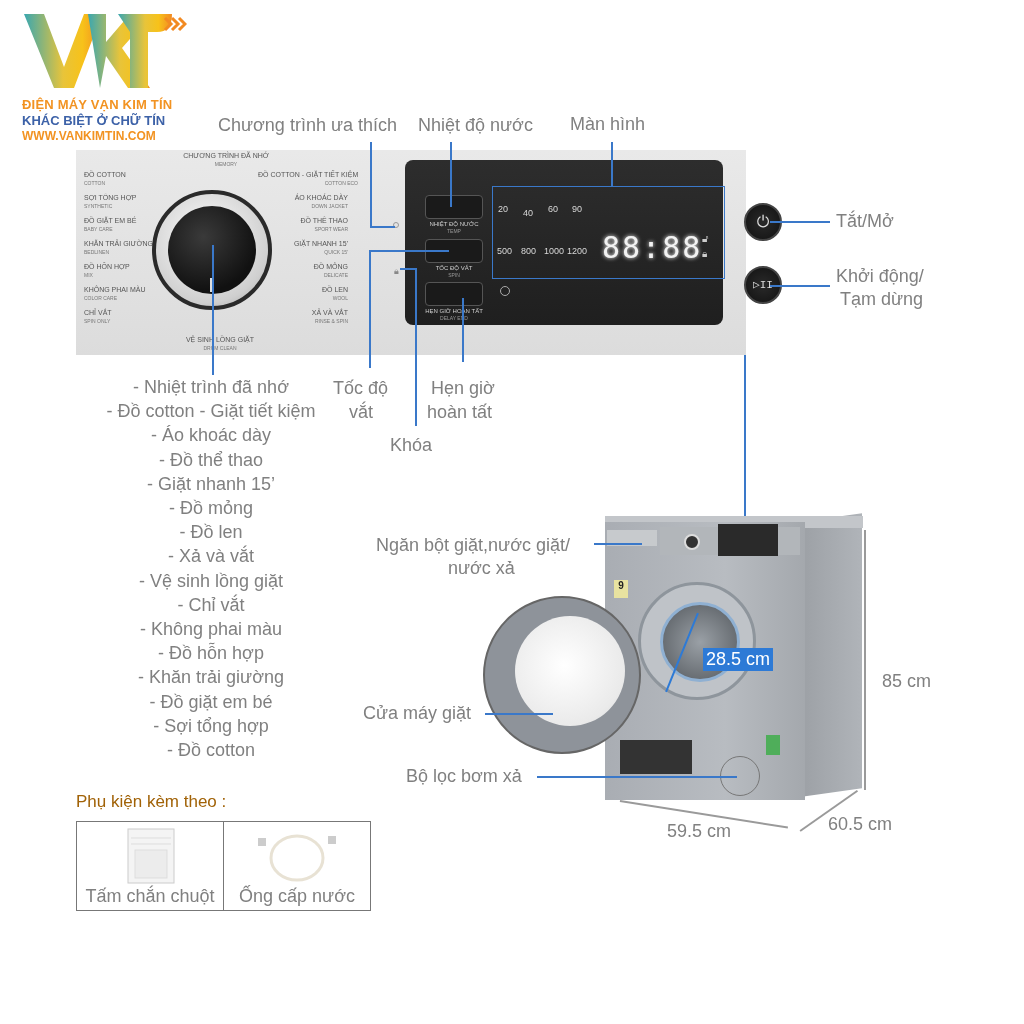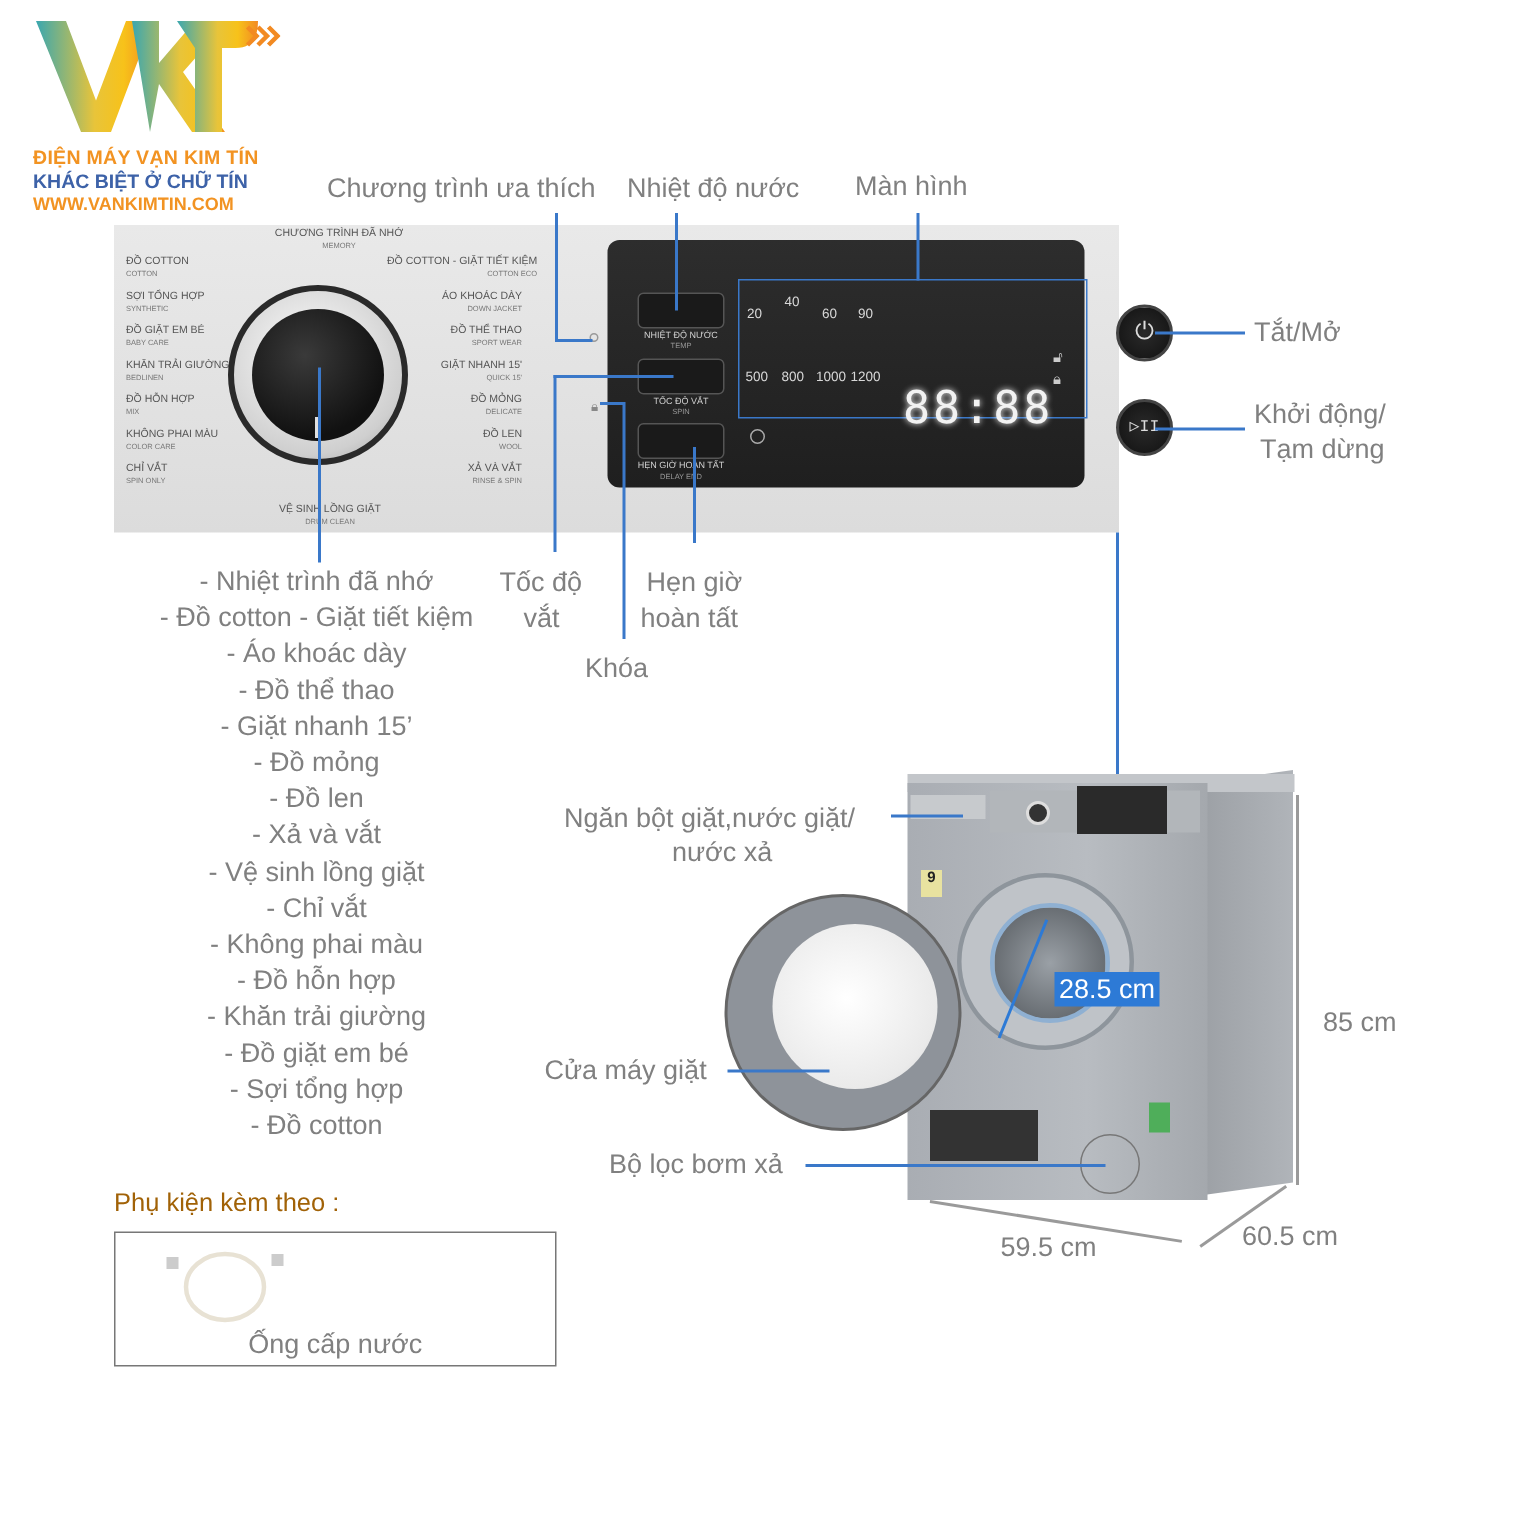--- a/index.html
+++ b/index.html
@@ -20,21 +20,21 @@
   .dial-label.r { text-align: right; }
   .dial-ring { position: absolute; left: 152px; top: 190px; width: 120px; height: 120px; border-radius: 50%; background: radial-gradient(circle at 45% 40%, #ffffff, #cfcfcf 70%, #9a9a9a); border: 4px solid #2a2a2a; }
   .dial-knob { position: absolute; left: 168px; top: 206px; width: 88px; height: 88px; border-radius: 50%; background: radial-gradient(circle at 40% 35%, #3a3a3a, #111 70%); }
   .dial-mark { position: absolute; left: 210px; top: 278px; width: 4px; height: 14px; background: #e0e0e0; }
   .ctrl { position: absolute; left: 405px; top: 160px; width: 318px; height: 165px; background: linear-gradient(180deg,#2d2d2d,#1f1f1f); border-radius: 8px; }
   .btn { position: absolute; width: 58px; height: 24px; border-radius: 4px; background: #1a1a1a; border: 1px solid #555; }
   .btn-lbl { position: absolute; font-size: 6px; color: #cfcfcf; text-align: center; width: 70px; line-height: 7px; }
   .btn-lbl .sub { display: block; font-size: 5px; color: #999; }
   .screen { position: absolute; left: 492px; top: 186px; width: 233px; height: 93px; border: 1.5px solid #3a78c9; }
   .num { position: absolute; font-size: 9px; color: #d8d8d8; }
-  .seg { position: absolute; left: 602px; top: 230px; font-family: "DejaVu Sans Mono", monospace; font-size: 30px; color: #f2f2f2; letter-spacing: 2px; text-shadow: 0 0 4px #ffffff; margin-top: 25px; }
+  .seg { position: absolute; left: 602px; top: 230px; font-family: "DejaVu Sans Mono", monospace; font-size: 30px; color: #f2f2f2; letter-spacing: 2px; text-shadow: 0 0 4px #ffffff; }
   .round-btn { position: absolute; width: 38px; height: 38px; border-radius: 50%; background: radial-gradient(circle,#2a2a2a,#111); border: 2px solid #444; color: #ddd; text-align: center; line-height: 34px; font-size: 16px; }
   
   .prog { position: absolute; left: 76px; top: 375px; width: 270px; text-align: center; font-size: 18px; line-height: 24.2px; color: #808080; }
   
   .acc-title { position: absolute; left: 76px; top: 792px; font-size: 17px; color: #a16207; }
   .acc-box { position: absolute; left: 76px; top: 821px; width: 295px; height: 90px; border: 1px solid #777; display: flex; }
   .acc-cell { flex: 1; position: relative; border-right: 1px solid #777; }
   .acc-cell:last-child { border-right: none; }
   .acc-cap { position: absolute; bottom: 3px; left: 0; right: 0; text-align: center; font-size: 18px; color: #808080; }
   
@@ -113,21 +113,21 @@
 <div class="ctrl"></div>
 <div class="btn" style="left:425px;top:195px;"></div>
 <div class="btn-lbl" style="left:419px;top:221px;"><span>NHIỆT ĐỘ NƯỚC</span><span class="sub">TEMP</span></div>
 <div class="btn" style="left:425px;top:239px;"></div>
 <div class="btn-lbl" style="left:419px;top:265px;"><span>TỐC ĐỘ VẮT</span><span class="sub">SPIN</span></div>
 <div class="btn" style="left:425px;top:282px;"></div>
 <div class="btn-lbl" style="left:419px;top:308px;"><span>HẸN GIỜ HOÀN TẤT</span><span class="sub">DELAY END</span></div>
 
 <div class="screen"></div>
 <div class="num" style="left:498px;top:204px;">20</div>
-<div class="num" style="left:523px;top:196px;">40</div>
+<div class="num" style="left:523px;top:208px;">40</div>
 <div class="num" style="left:548px;top:204px;">60</div>
 <div class="num" style="left:572px;top:204px;">90</div>
 <div class="num" style="left:497px;top:246px;">500</div>
 <div class="num" style="left:521px;top:246px;">800</div>
 <div class="num" style="left:544px;top:246px;">1000</div>
 <div class="num" style="left:567px;top:246px;">1200</div>
 <div class="seg">88:88</div>
 <div class="abs" style="left:702px;top:233px;font-size:10px;color:#ccc;">🔓︎</div>
 <div class="abs" style="left:702px;top:248px;font-size:10px;color:#ccc;">🔒︎</div>
 <div class="abs" style="left:500px;top:286px;width:10px;height:10px;border:1px solid #aaa;border-radius:50%;"></div>
@@ -175,20 +175,29 @@
   <div>- Đồ hỗn hợp</div>
   <div>- Khăn trải giường</div>
   <div>- Đồ giặt em bé</div>
   <div>- Sợi tổng hợp</div>
   <div>- Đồ cotton</div>
 </div>
 
 <div class="acc-title">Phụ kiện kèm theo :</div>
 <div class="acc-box">
   <div class="acc-cell">
+    <svg class="abs" style="left:50px;top:6px;" width="48" height="56">
+      <rect x="1" y="1" width="46" height="54" fill="#f4f4f4" stroke="#ccc"></rect>
+      <rect x="8" y="22" width="32" height="28" fill="#ececec" stroke="#ddd"></rect>
+      <line x1="4" y1="10" x2="44" y2="10" stroke="#ddd"></line>
+      <line x1="4" y1="16" x2="44" y2="16" stroke="#ddd"></line>
+    </svg>
+    <div class="acc-cap">Tấm chắn chuột</div>
+  </div>
+  <div class="acc-cell">
     <svg class="abs" style="left:28px;top:10px;" width="90" height="52">
       <ellipse cx="45" cy="26" rx="26" ry="22" fill="none" stroke="#e8e2d4" stroke-width="3"></ellipse>
       <rect x="6" y="6" width="8" height="8" fill="#ccc"></rect>
       <rect x="76" y="4" width="8" height="8" fill="#ccc"></rect>
     </svg>
     <div class="acc-cap">Ống cấp nước</div>
   </div>
 </div>
 
 <div class="washer-side"></div>

